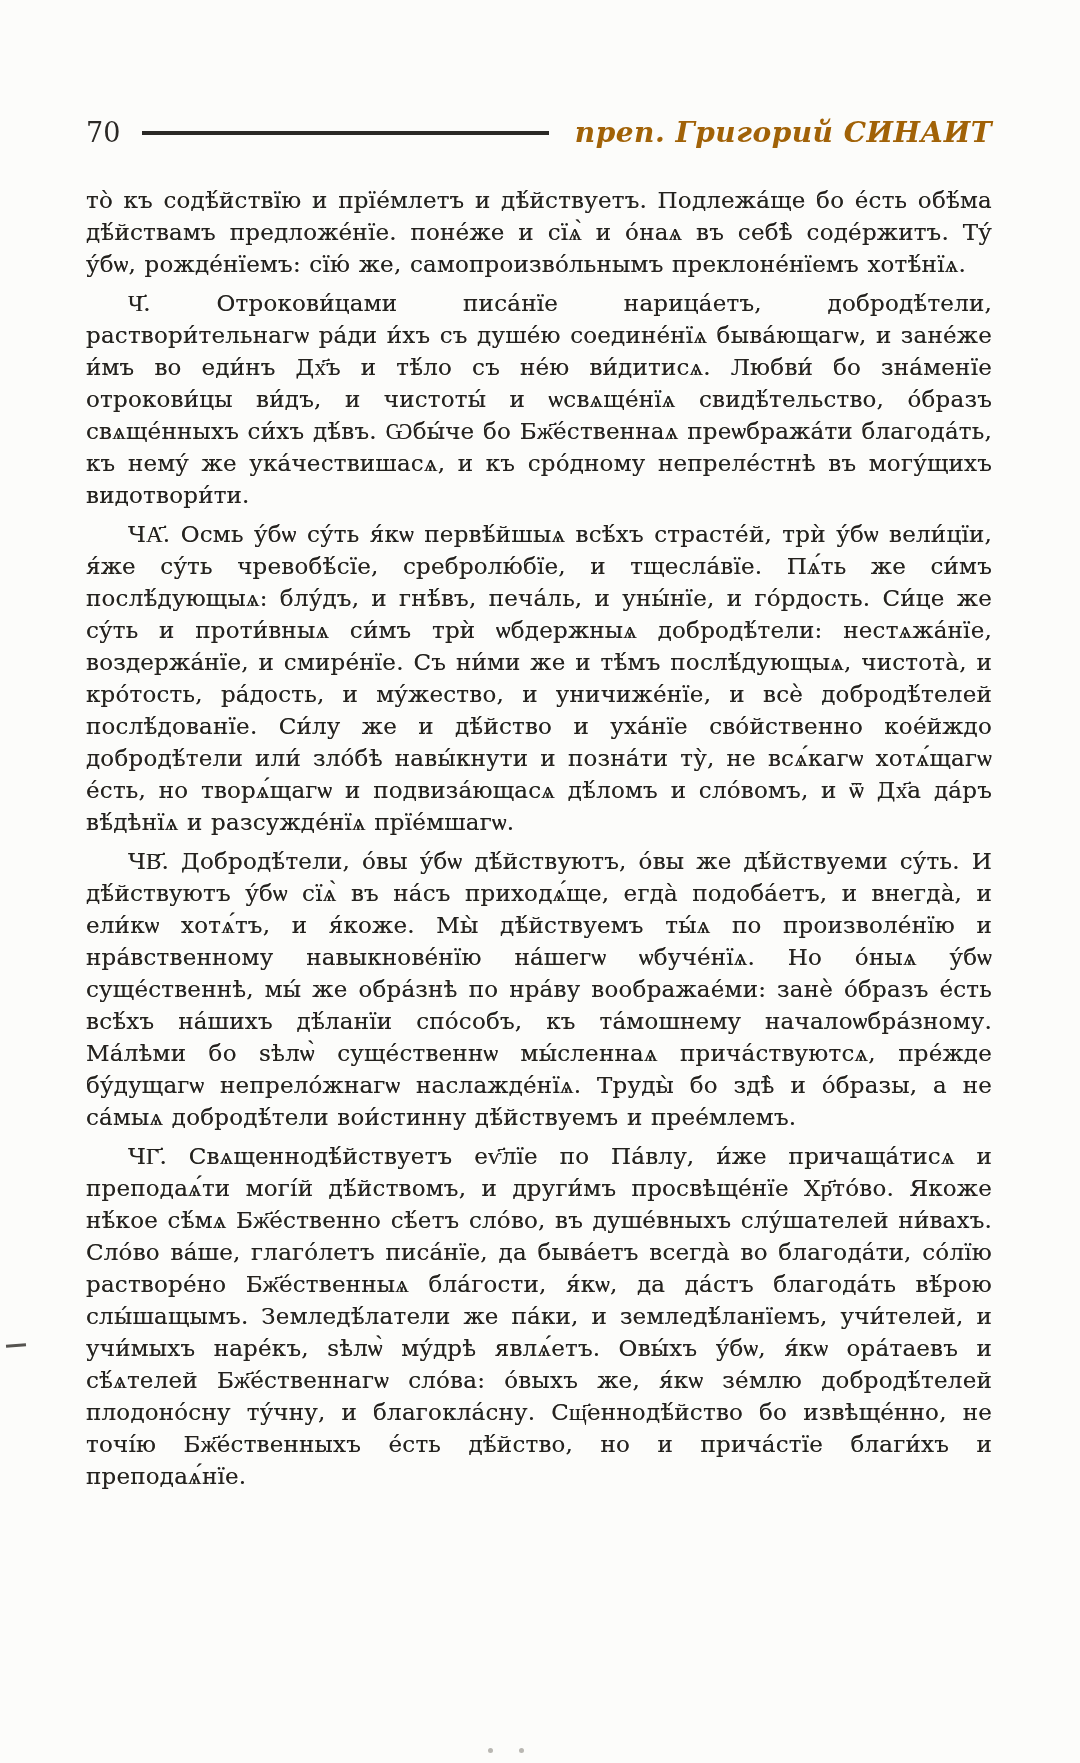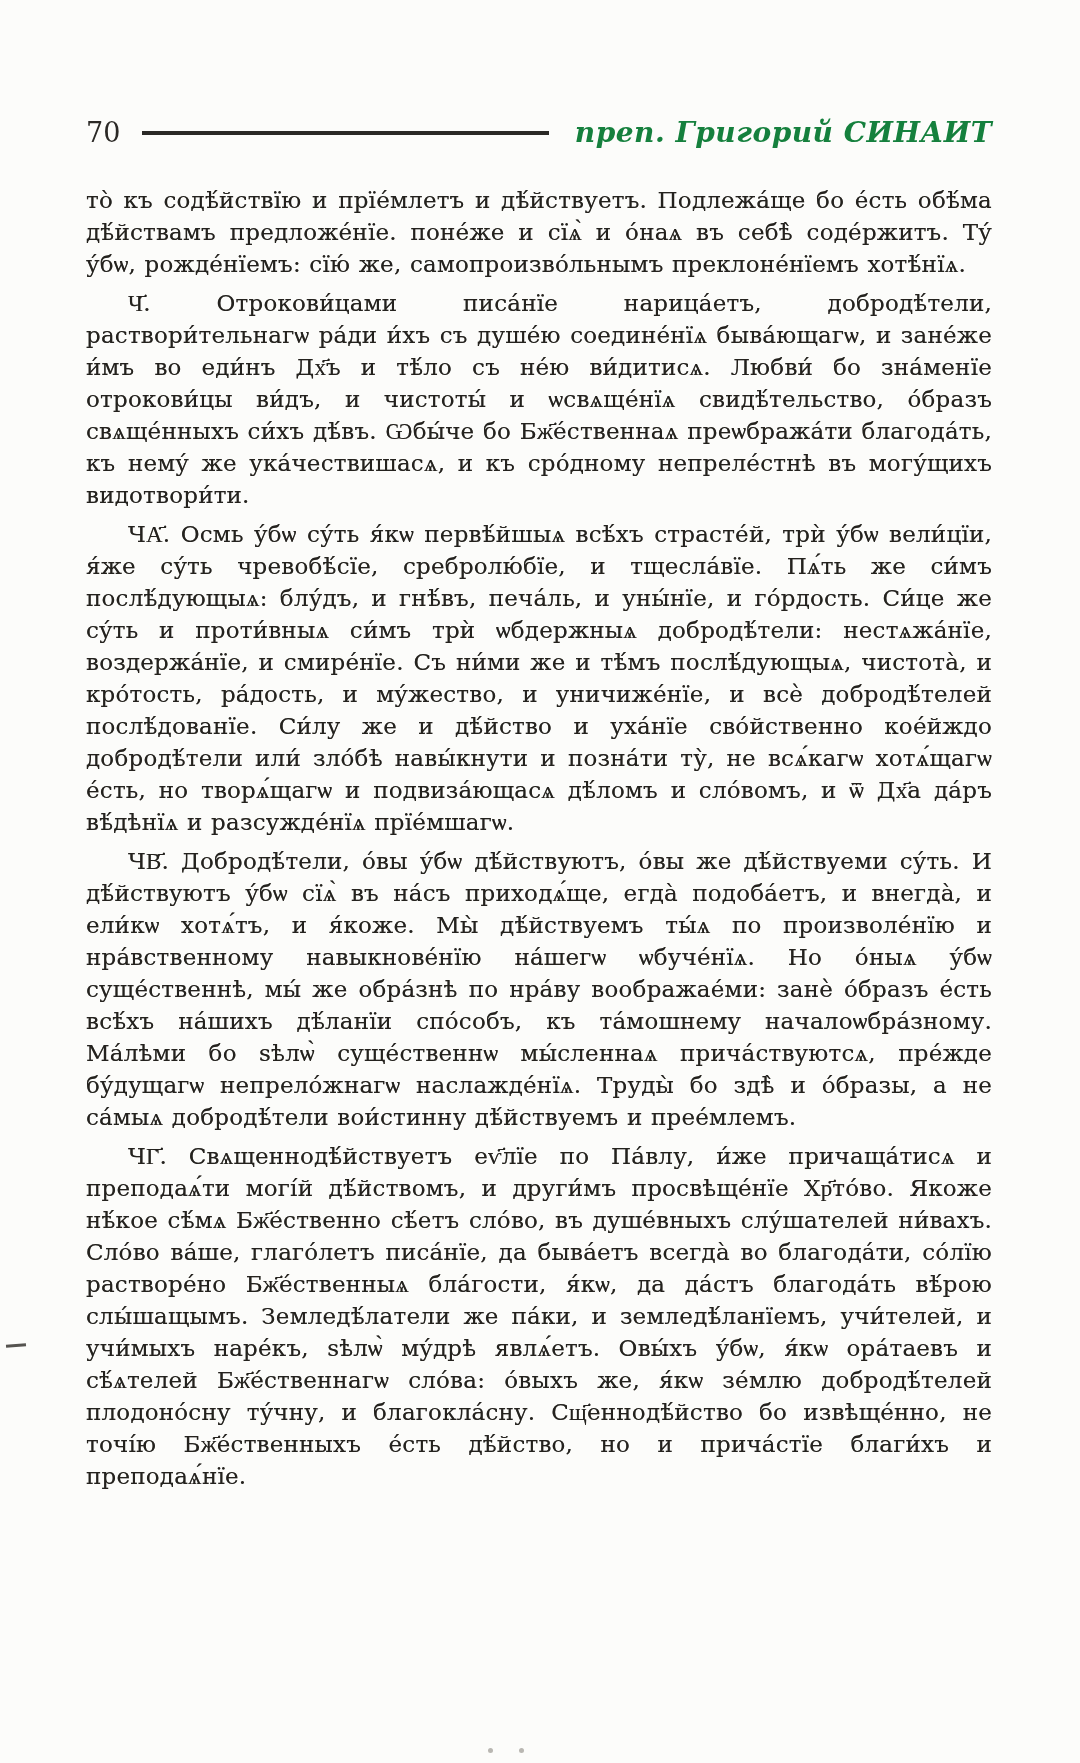--- a/index.html
+++ b/index.html
@@ -36,21 +36,21 @@
     height: 0;
     border-top: 4px solid #2b2926;
     margin-left: 22px;
     margin-right: 26px;
   }
   .running-title {
     flex: 0 0 auto;
     font-size: 28px;
     font-style: italic;
     font-weight: bold;
-    color: #15803d;
+    color: #a16207;
     letter-spacing: 0.5px;
     white-space: nowrap;
   }
   .text-block {
     position: absolute;
     top: 156px;
     left: 86px;
     width: 906px;
     font-size: 23px;
     line-height: 32px;

